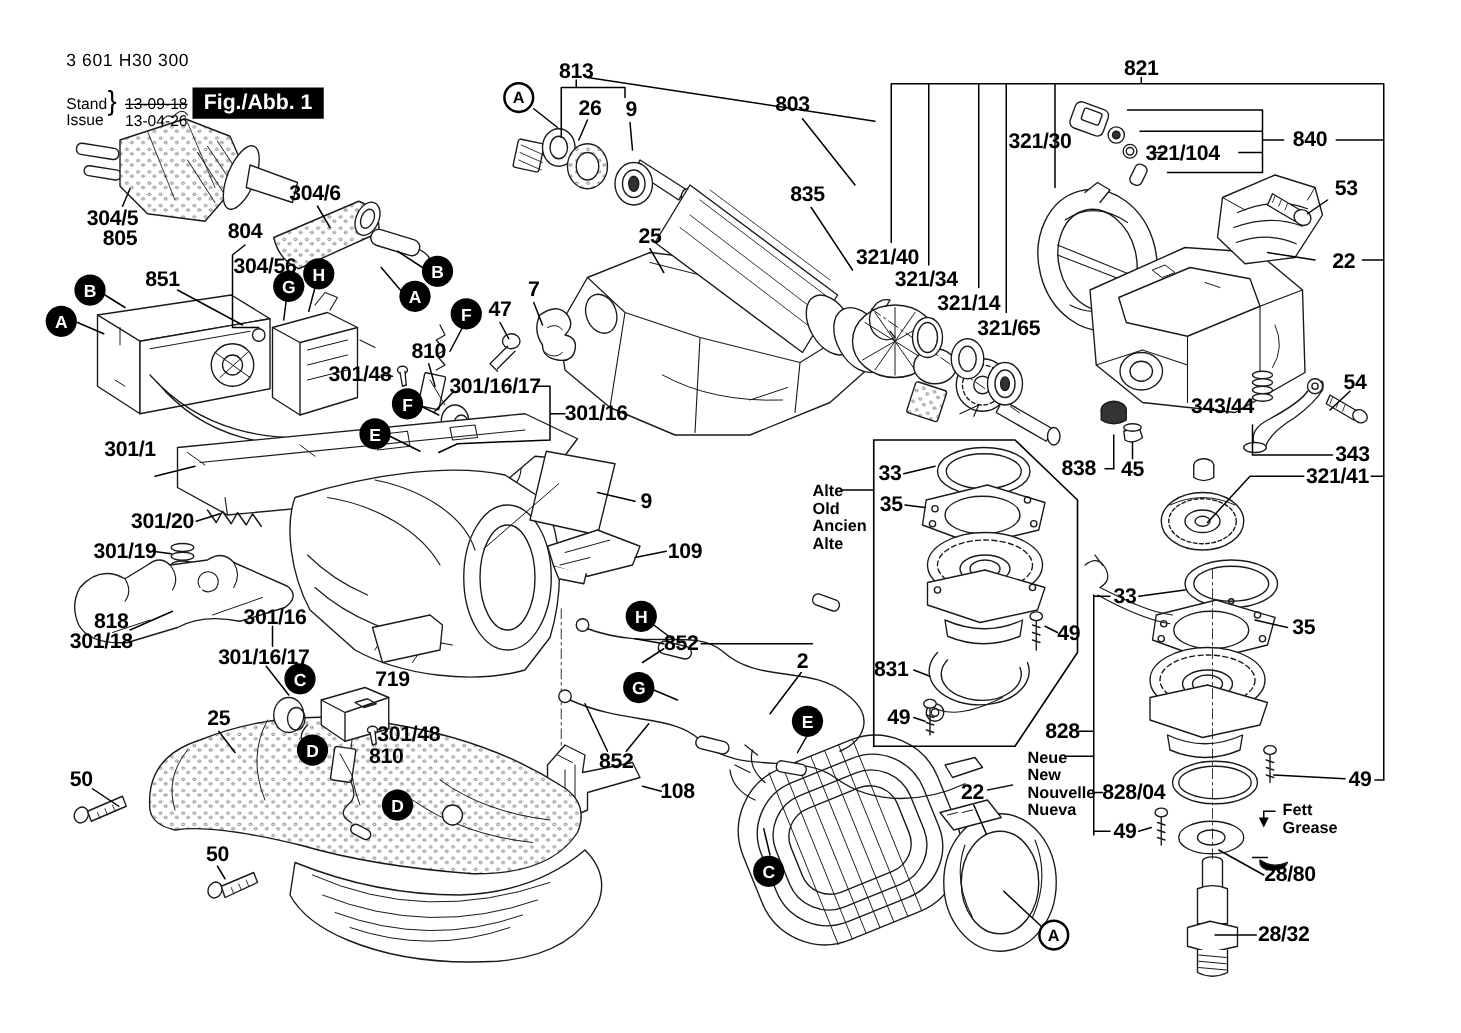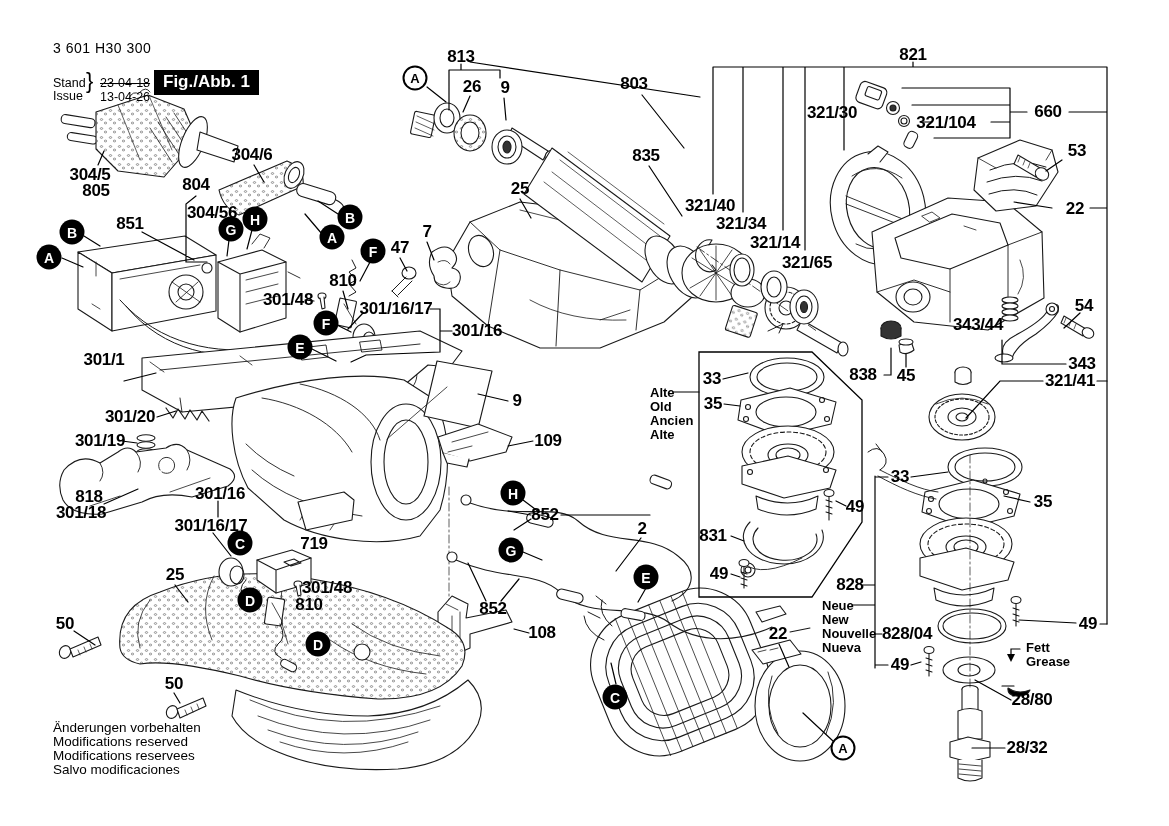--- a/index.html
+++ b/index.html
@@ -446,33 +446,33 @@
              M305,300 L314,301 M343,291 L348,309 M363,313 L348,329
              M430,309 L440,309 L440,352 L366,355 L351,362 M440,331 L452,331
              M427,242 L434,260 M400,258 L407,271 M520,199 L531,218"></path>
   </g>
 </svg>
 
   <div class="hdr">3 601 H30 300</div>
   <div class="stand" style="left:53px;top:77px"><span>Stand</span></div>
   <div class="stand" style="left:53px;top:90px"><span>Issue</span></div>
   <div class="stand brace" style="left:86px;top:74px;position:absolute"><span>}</span></div>
-  <div class="stand strike" style="left:100px;top:77px"><span>23-04-18</span></div>
+  <div class="stand strike" style="left:100px;top:77px"><span>13-09-18</span></div>
   <div class="stand" style="left:100px;top:91px"><span>13-04-26</span></div>
   <div class="figbox">Fig./Abb. 1</div>
 
   <div class="co" style="left:461px;top:57px">813</div>
   <div class="co" style="left:472px;top:87px">26</div>
   <div class="co" style="left:505px;top:88px">9</div>
   <div class="co" style="left:634px;top:84px">803</div>
   <div class="co" style="left:646px;top:156px">835</div>
   <div class="co" style="left:913px;top:55px">821</div>
   <div class="co" style="left:832px;top:113px">321/30</div>
   <div class="co" style="left:946px;top:123px">321/104</div>
-  <div class="co" style="left:1048px;top:112px">660</div>
+  <div class="co" style="left:1048px;top:112px">840</div>
   <div class="co" style="left:1077px;top:151px">53</div>
   <div class="co" style="left:1075px;top:209px">22</div>
   <div class="co" style="left:252px;top:155px">304/6</div>
   <div class="co" style="left:90px;top:175px">304/5</div>
   <div class="co" style="left:96px;top:191px">805</div>
   <div class="co" style="left:196px;top:185px">804</div>
   <div class="co" style="left:212px;top:213px">304/56</div>
   <div class="co" style="left:130px;top:224px">851</div>
   <div class="co" style="left:520px;top:189px">25</div>
   <div class="co" style="left:427px;top:232px">7</div>
@@ -553,20 +553,14 @@
   <div class="tb" style="left:822px;top:599px">
     <div>Neue</div>
     <div>New</div>
     <div>Nouvelle</div>
     <div>Nueva</div>
   </div>
   <div class="tb" style="left:1026px;top:641px">
     <div>Fett</div>
     <div>Grease</div>
   </div>
-  <div class="tb plain" style="left:53px;top:721px">
-    <div>Änderungen vorbehalten</div>
-    <div>Modifications reserved</div>
-    <div>Modifications reservees</div>
-    <div>Salvo modificaciones</div>
-  </div>
 
 </div>
 
 </body></html>

